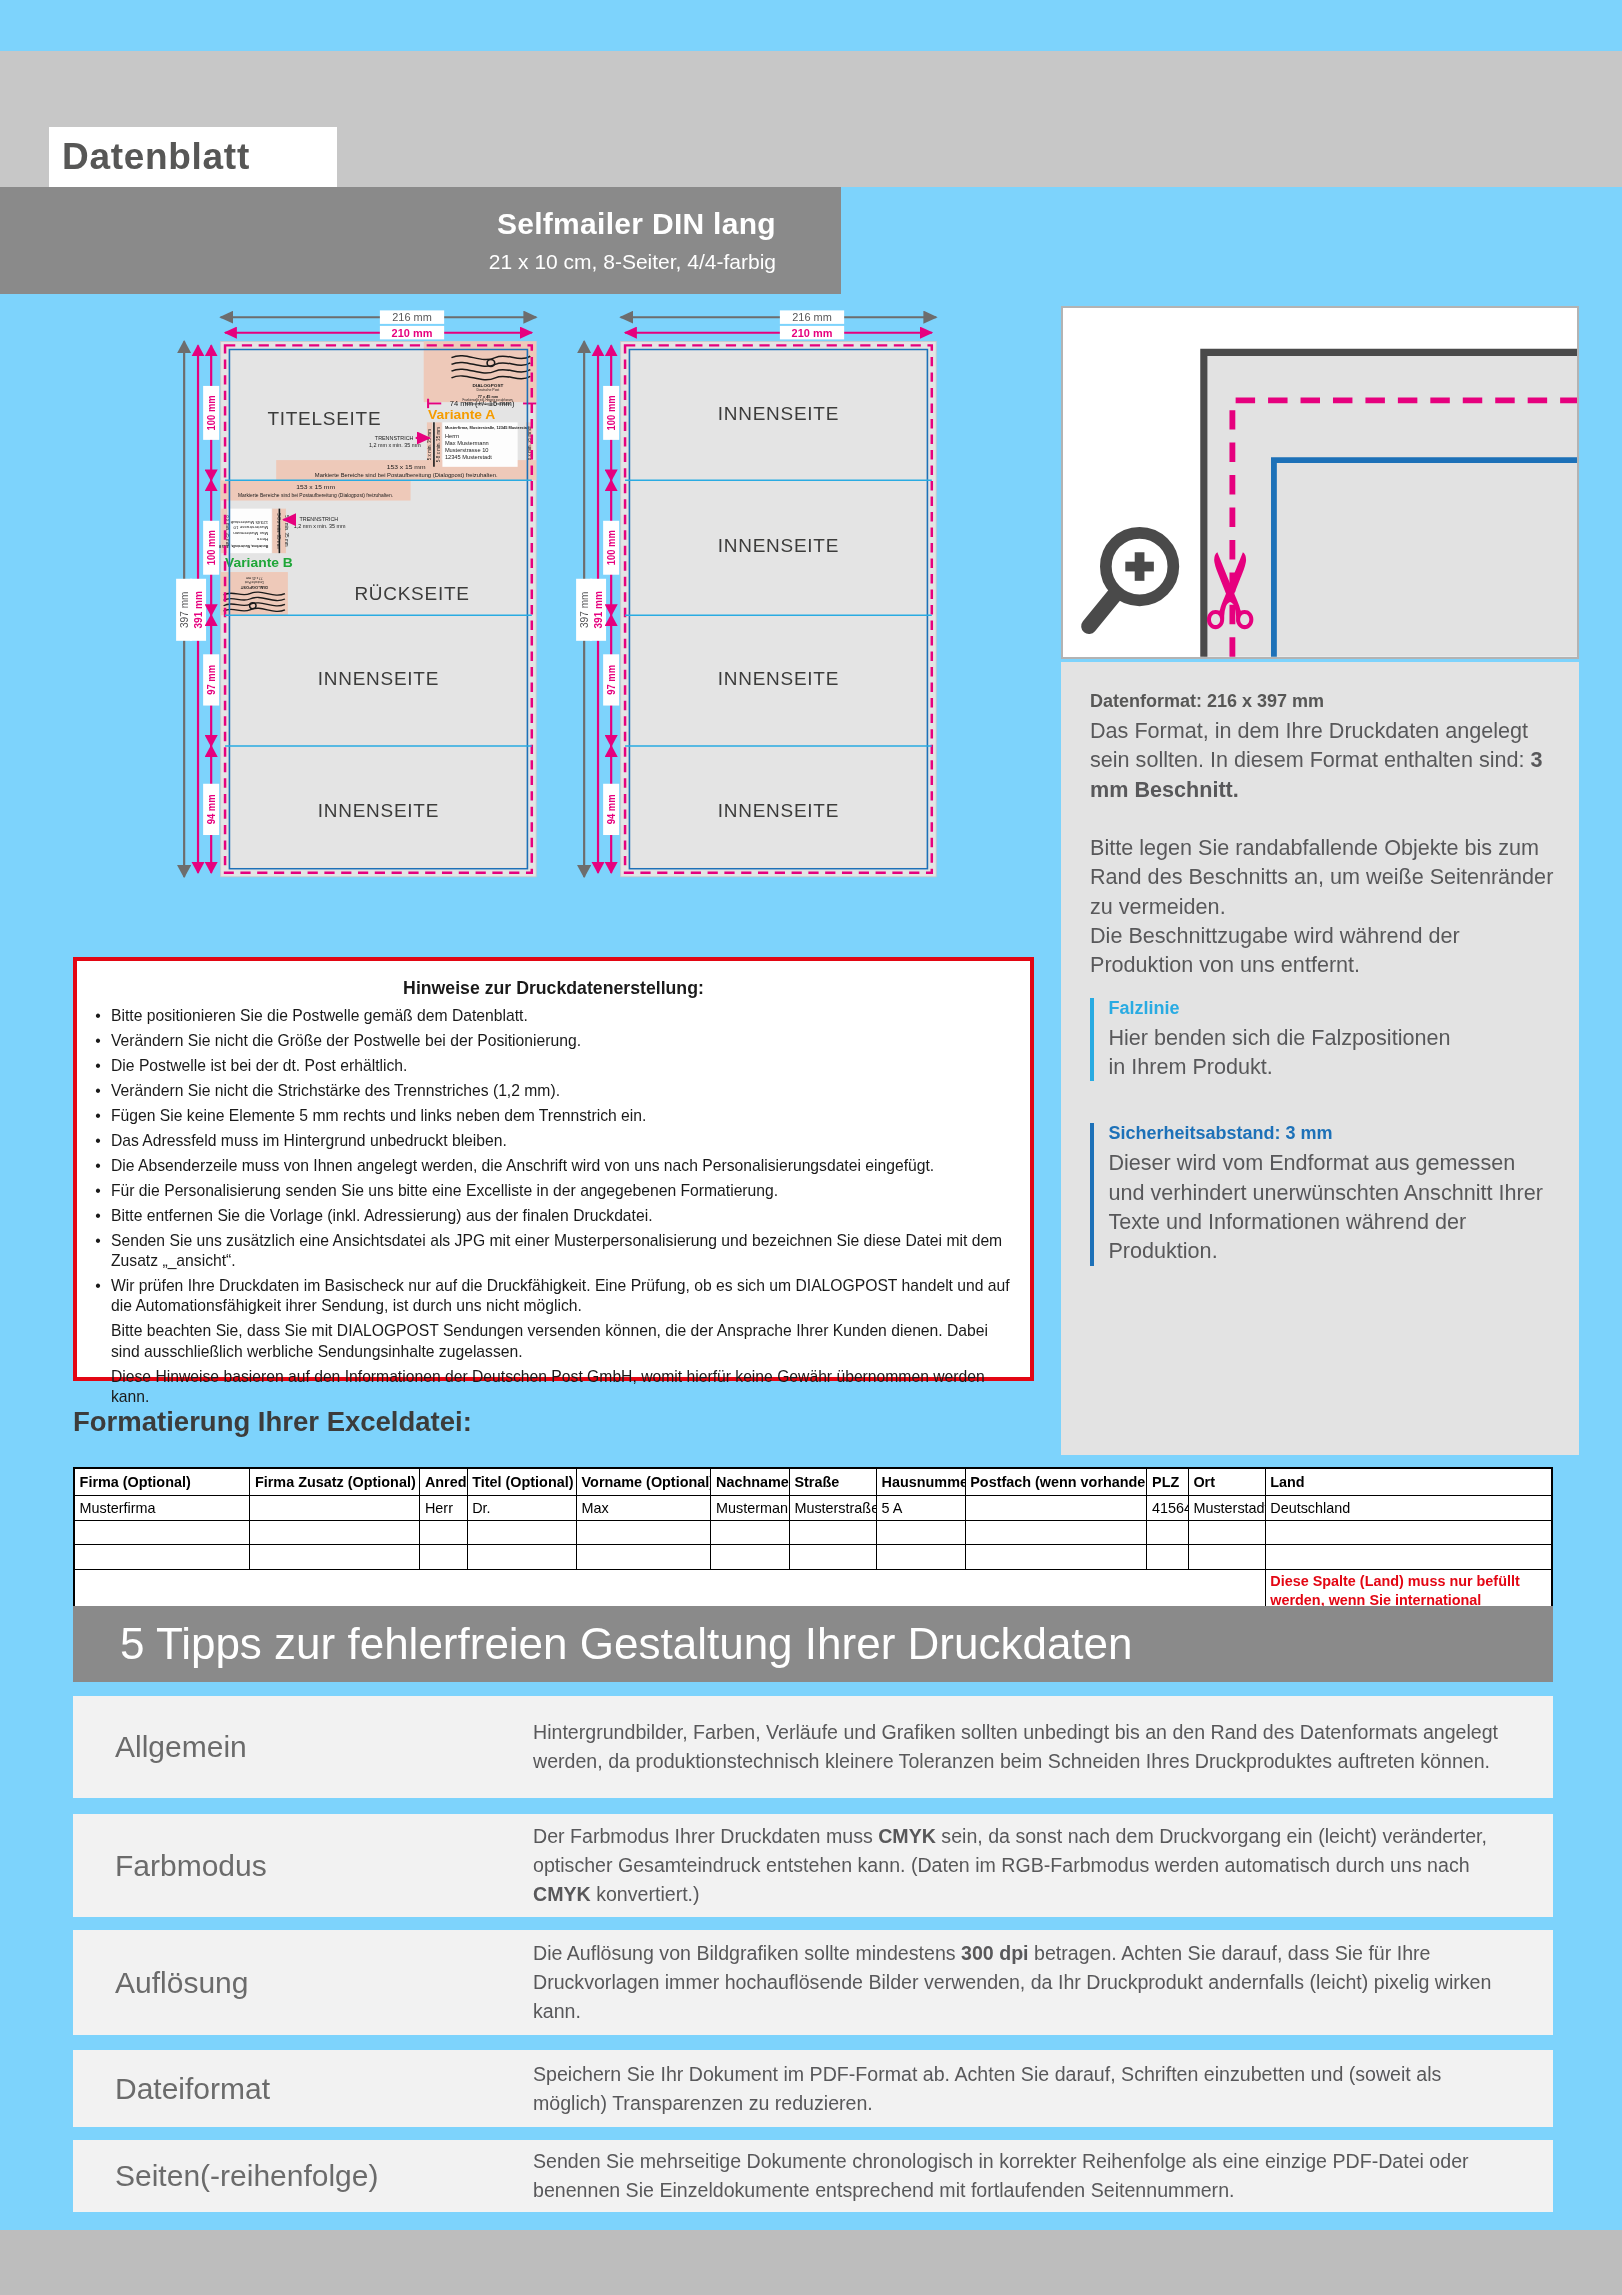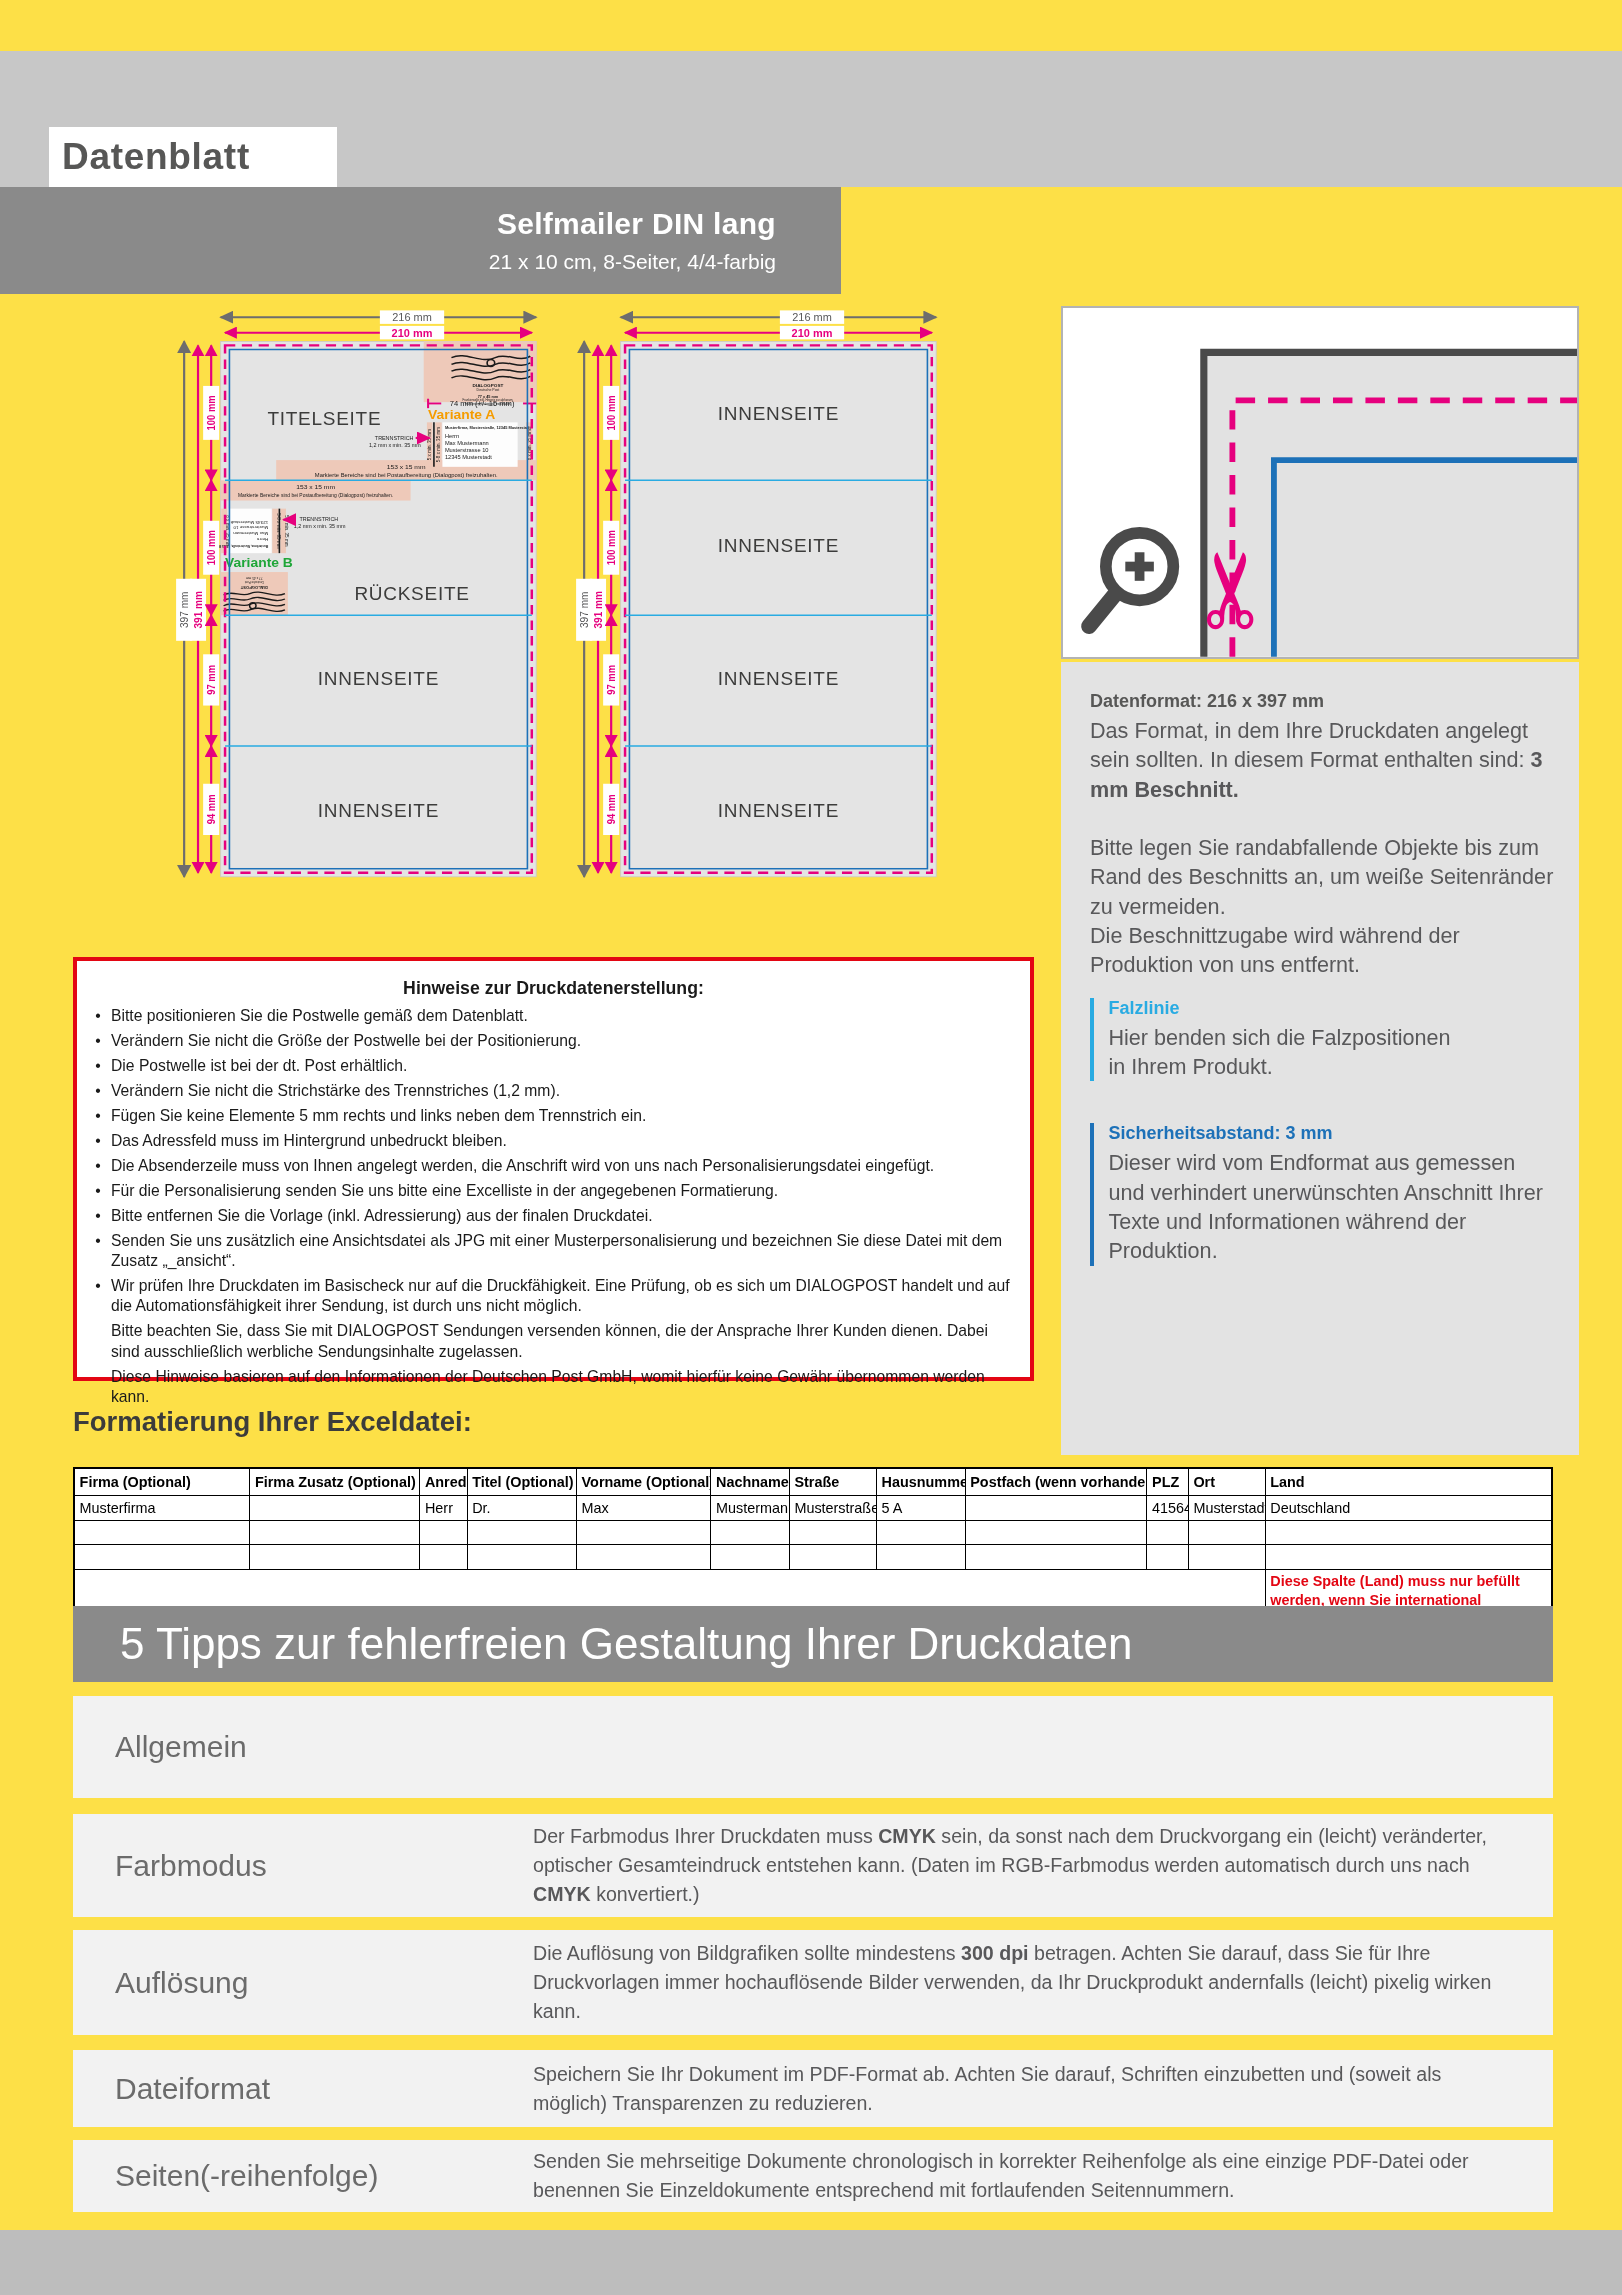--- a/index.html
+++ b/index.html
@@ -1,16 +1,16 @@
 <!DOCTYPE html>
 <html style="font-size:10.5px"><head>
 <meta charset="utf-8">
 <style>
   html,body{margin:0;padding:0;background:#fff;}
-  .page{position:relative;width:1623px;height:2295px;background:#fde047;
+  .page{position:relative;width:1623px;height:2295px;background:#7dd3fc;
         font-family:"Liberation Sans",sans-serif;color:#58585a;overflow:hidden;}
   
   .gray-band{position:absolute;top:51px;left:0;width:1623px;height:136px;background:#c7c7c7;}
   .title-box{position:absolute;top:127px;left:49px;width:288px;height:60px;background:#ffffff;
              display:flex;align-items:center;padding-left:13px;box-sizing:border-box;
              font-size:37px;font-weight:bold;color:#575756;letter-spacing:0.7px;}
   .banner{position:absolute;top:187px;left:0;width:841px;height:107px;background:#8a8a8a;color:#fff;
           display:flex;flex-direction:column;justify-content:center;align-items:flex-end;
           padding-right:65px;box-sizing:border-box;}
   .banner .t1{font-size:30px;font-weight:bold;letter-spacing:0.3px;}
@@ -454,20 +454,21 @@
       <td colspan="11" class="cell-note">!!! Bitte achten Sie darauf, dass KEINE Spalten in Ihrer Adressliste vorhanden sind, die in Ihrem Mailing nicht benötigt werden !!!</td>
       <td class="cell-land-note">Diese Spalte (Land) muss nur befüllt werden, wenn Sie international versenden möchten. In diesem Fall, entstehen Zusatzkosten. Diese werden nachberechnet.</td>
     </tr>
   </tbody>
     </table>
 
   <div class="tips-banner">5 Tipps zur fehlerfreien Gestaltung Ihrer Druckdaten</div>
 
   <div class="tip-row tip-allgemein">
     <div class="tip-label">Allgemein</div>
+    <div class="tip-text"><span>Hintergrundbilder, Farben, Verläufe und Grafiken sollten unbedingt bis an den Rand des Datenformats angelegt werden, da produktionstechnisch kleinere Toleranzen beim Schneiden Ihres Druckproduktes auftreten können.</span></div>
   </div>
   <div class="tip-row tip-farbmodus">
     <div class="tip-label">Farbmodus</div>
     <div class="tip-text"><span>Der Farbmodus Ihrer Druckdaten muss </span><b>CMYK</b><span> sein, da sonst nach dem Druckvorgang ein (leicht) veränderter, optischer Gesamteindruck entstehen kann. (Daten im RGB-Farbmodus werden automatisch durch uns nach </span><b>CMYK</b><span> konvertiert.)</span></div>
   </div>
   <div class="tip-row tip-aufloesung">
     <div class="tip-label">Auflösung</div>
     <div class="tip-text"><span>Die Auflösung von Bildgrafiken sollte mindestens </span><b>300 dpi</b><span> betragen. Achten Sie darauf, dass Sie für Ihre Druckvorlagen immer hochauflösende Bilder verwenden, da Ihr Druckprodukt andernfalls (leicht) pixelig wirken kann.</span></div>
   </div>
   <div class="tip-row tip-dateiformat">

